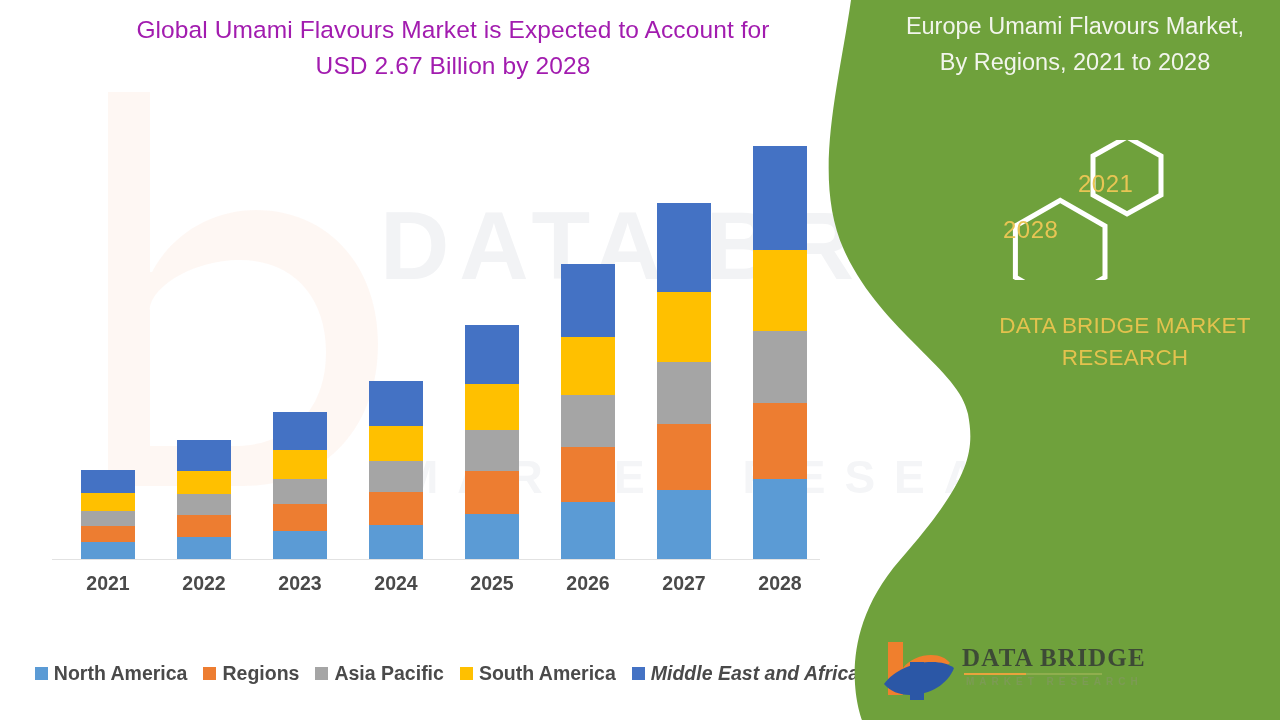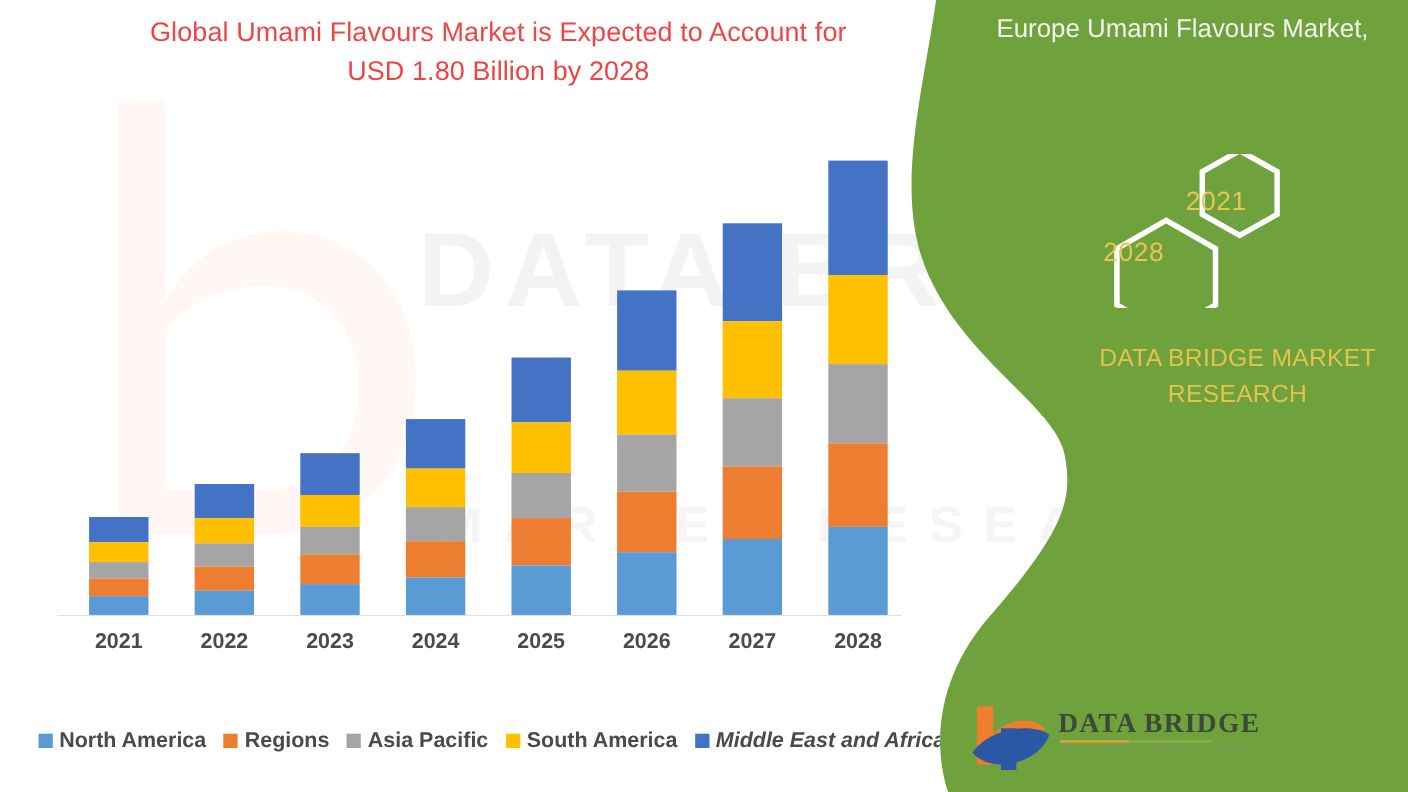--- a/index.html
+++ b/index.html
@@ -9,21 +9,21 @@
     font-family:"Liberation Sans", sans-serif;
     position:relative;
   }
   #stage{position:absolute;left:0;top:0;width:1280px;height:720px;overflow:hidden;background:#fff;}
 
   
   #left-panel{position:absolute;left:0;top:0;width:900px;height:720px;}
 
   #chart-title{
     position:absolute;left:60px;top:12px;width:786px;
-    text-align:center;color:#ef4444;
+    text-align:center;color:#a21caf;
     font-size:24.5px;line-height:36px;font-weight:400;
     letter-spacing:.1px;
   }
   #chart-title .ln{display:block;}
 
   
   #wm-b{position:absolute;left:98px;top:82px;width:300px;height:440px;opacity:.30;}
   
   #wm-text1{
     position:absolute;left:380px;top:196px;width:520px;
@@ -116,21 +116,21 @@
     <svg id="wm-b" viewBox="0 0 300 440" aria-hidden="true">
       <path d="M10 10 h42 v180 h2 c20 -38 60 -62 104 -62 c72 0 122 56 122 134 c0 86 -56 142 -134 142 h-136 z
                M52 228 v136 h84 c54 0 92 -34 92 -94 c0 -56 -34 -92 -86 -92 c-48 0 -90 28 -90 50 z" fill="#FCE6DA"></path>
     </svg>
 
     <div id="wm-text1">DATA BRIDGE</div>
     <div id="wm-text2">MARKET RESEARCH</div>
 
     <div id="chart-title">
       <span class="ln">Global Umami Flavours Market is Expected to Account for</span>
-      <span class="ln">USD 1.80 Billion by 2028</span>
+      <span class="ln">USD 2.67 Billion by 2028</span>
     </div>
 
     <div id="plot">
         <div class="bar-col" style="left: 29px;">
           <div class="seg" style="background: rgb(91, 155, 213); height: 17.6px;"></div>
           <div class="seg" style="background: rgb(237, 125, 49); height: 16.5px;"></div>
           <div class="seg" style="background: rgb(165, 165, 165); height: 15.4px;"></div>
           <div class="seg" style="background: rgb(255, 192, 0); height: 17.6px;"></div>
           <div class="seg" style="background: rgb(68, 114, 196); height: 23.1px;"></div>
         </div>
@@ -225,20 +225,21 @@
     <svg width="1280" height="720" viewBox="0 0 1280 720" aria-hidden="true">
       <path id="green-shape" fill="#6FA13C" d="M851,0 L1280,0 L1280,720 L862,720
                C862,720 830,640 900,560
                C970,480 975,452 968,414
                C960,370 880,330 844,250
                C812,178 838,90 851,0 Z"></path>
     </svg>
 
     <div id="right-title">
       <span class="ln">Europe Umami Flavours Market,</span>
+      <span class="ln">By Regions, 2021 to 2028</span>
     </div>
 
     <div id="hex-wrap">
       <svg width="200" height="140" viewBox="0 0 200 140" aria-hidden="true">
         <polygon points="55,50 90,30 125,50 125,90 90,110 55,90" transform="translate(-40,22) scale(1.28)" fill="none" stroke="#ffffff" stroke-width="5" vector-effect="non-scaling-stroke"></polygon>
         <polygon points="108,8 142,-11 176,8 176,47 142,66 108,47" transform="translate(0,8)" fill="none" stroke="#ffffff" stroke-width="5"></polygon>
       </svg>
       <div class="hex-label" id="hex-2021-label">2021</div>
       <div class="hex-label" id="hex-2028-label">2028</div>
     </div>

